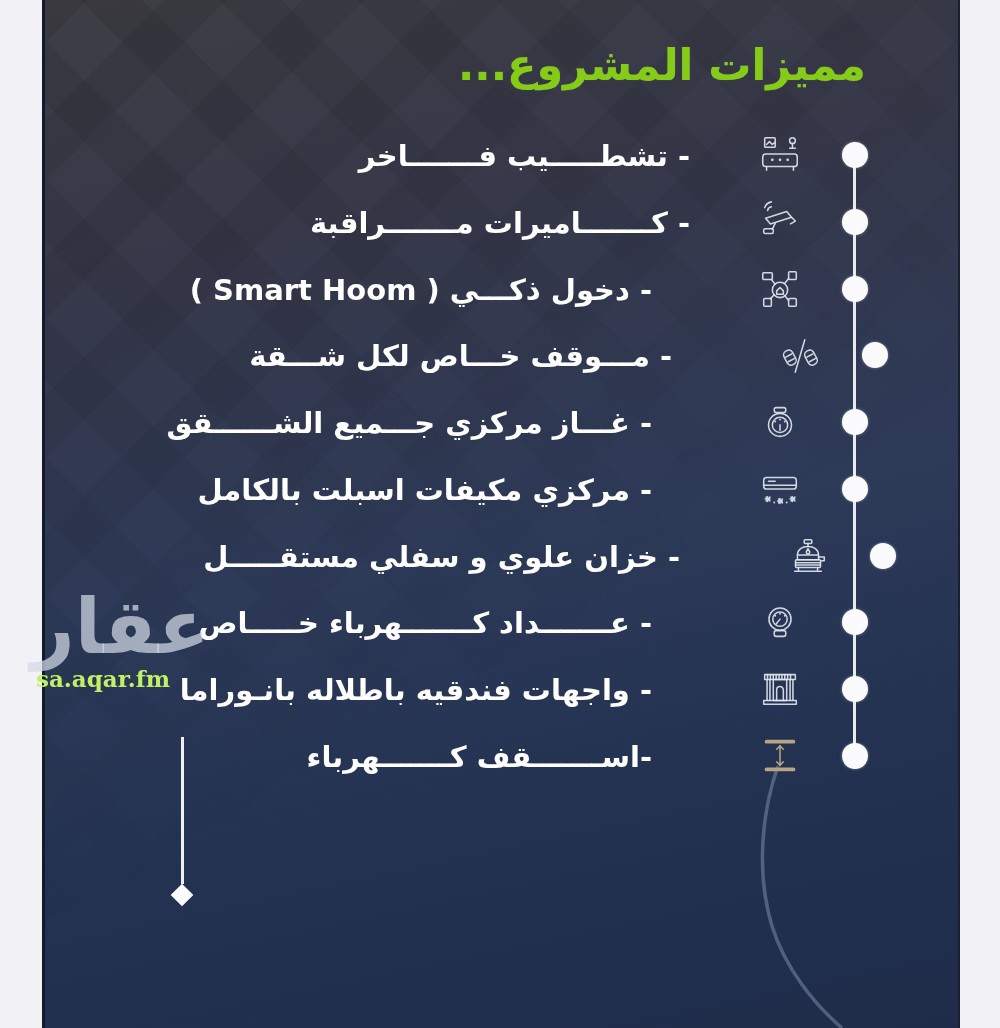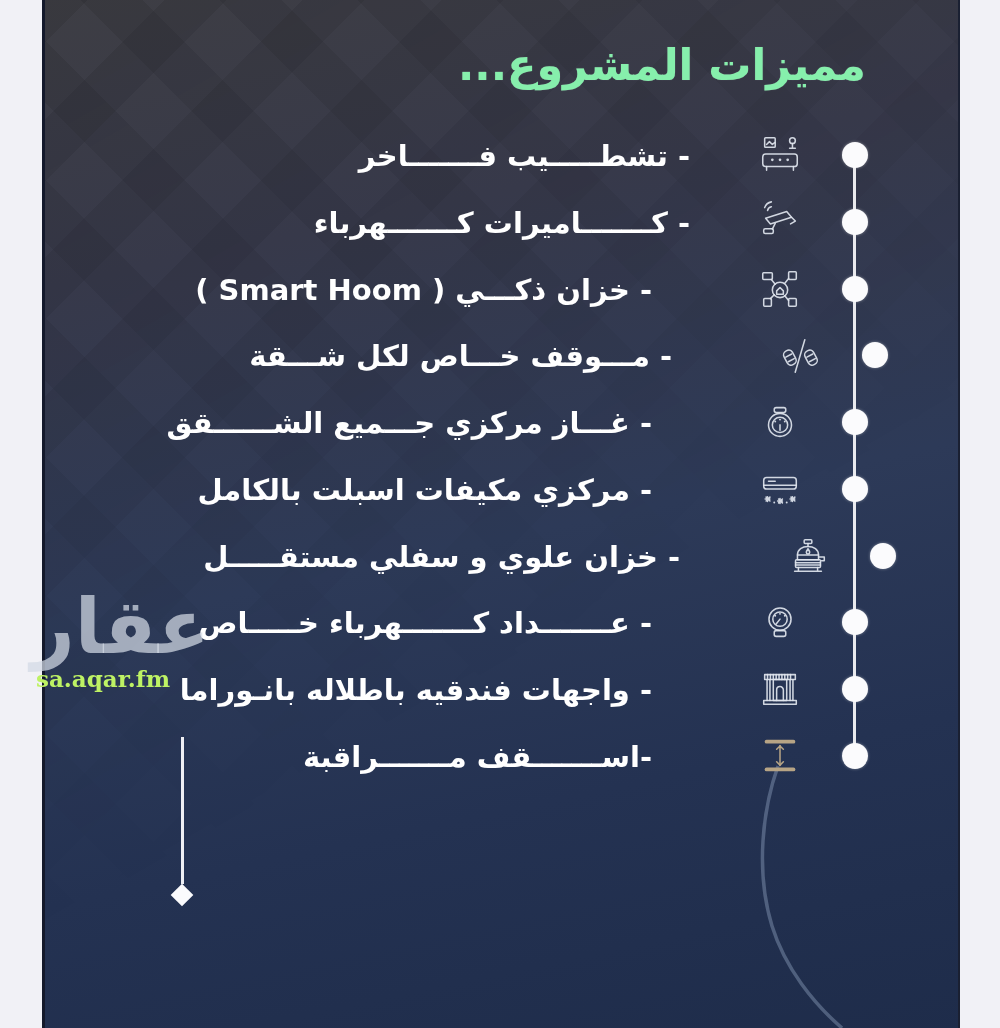--- a/index.html
+++ b/index.html
@@ -21,21 +21,21 @@
       repeating-linear-gradient(-45deg, rgba(0,0,0,0.085) 0 44px, transparent 44px 98px);
     -webkit-mask-image:linear-gradient(150deg, rgba(0,0,0,.95) 0%, rgba(0,0,0,.55) 32%, transparent 60%);
     mask-image:linear-gradient(150deg, rgba(0,0,0,.95) 0%, rgba(0,0,0,.55) 32%, transparent 60%);
   }
   .strip{position:absolute;top:0;height:100%;background:#f1f1f6;}
   .strip-left{left:0;width:42px;border-right:3px solid #14192b;}
   .strip-right{right:0;width:40px;border-left:2px solid #1a2032;}
 
   .page-title{
     position:absolute;top:36px;right:134px;
-    color:#86efac;font-size:43px;font-weight:700;line-height:58px;
+    color:#84cc16;font-size:43px;font-weight:700;line-height:58px;
     direction:rtl;white-space:nowrap;
     text-shadow:0 0 1px rgba(255,255,255,.25);
   }
 
   .timeline-line{
     position:absolute;left:853px;top:155px;width:3px;height:601px;
     background:rgba(250,250,252,0.92);border-radius:2px;
   }
 
   .rows{position:absolute;inset:0;}
@@ -135,37 +135,37 @@
     <div class="icon">
       <svg viewBox="0 0 48 48">
         <path d="M9 20 L31 13 L36 19 L14 26 Z"></path>
         <path d="M36 19l4 4-5 3"></path>
         <path d="M19 25.5l-3 6"></path>
         <rect x="7" y="31" width="10" height="5" rx="1.5"></rect>
         <path d="M11 12a5 5 0 0 1 4-4"></path>
         <path d="M8 9a9 9 0 0 1 7-6"></path>
       </svg>
     </div>
-    <div class="feature-label">- كـــــــاميرات كـــــــهرباء</div>
+    <div class="feature-label">- كـــــــاميرات مـــــــراقبة</div>
   </div>
 
   <div class="feature-row">
     <div class="dot"></div>
     <div class="icon">
       <svg viewBox="0 0 48 48">
         <circle cx="24" cy="25" r="8"></circle>
         <path d="M20.5 26l3.5-3.5 3.5 3.5v3.5h-7z"></path>
         <rect x="6" y="7" width="10" height="7" rx="1"></rect>
         <rect x="33" y="6" width="8" height="8" rx="1"></rect>
         <rect x="7" y="34" width="8" height="8" rx="1"></rect>
         <rect x="33" y="34" width="8" height="8" rx="1"></rect>
         <path d="M15 14l4 5M33 13l-4 5M14 34l4-4M33 36l-4-5"></path>
       </svg>
     </div>
-    <div class="feature-label">- خزان ذكـــي ( Smart Hoom )</div>
+    <div class="feature-label">- دخول ذكـــي ( Smart Hoom )</div>
   </div>
 
   <div class="feature-row">
     <div class="dot"></div>
     <div class="icon">
       <svg viewBox="0 0 48 48">
         <g transform="rotate(-28 13 27)">
           <rect x="8.5" y="19" width="10" height="16" rx="4.5"></rect>
           <path d="M10 24.5h7M10 30h7"></path>
         </g>
@@ -265,21 +265,21 @@
     <div class="dot"></div>
     <div class="icon icon-ceiling">
       <svg viewBox="0 0 48 48">
         <path d="M10 9h28" style="stroke-width:4"></path>
         <path d="M10 38h28" style="stroke-width:4"></path>
         <path d="M24 13v21"></path>
         <path d="M20.5 17l3.5-3.5L27.5 17"></path>
         <path d="M20.5 30l3.5 3.5L27.5 30"></path>
       </svg>
     </div>
-    <div class="feature-label">-اســـــــقف مـــــــراقبة</div>
+    <div class="feature-label">-اســـــــقف كـــــــهرباء</div>
   </div>
 
 </div>
 
 <div class="watermark">
   <div class="aqar-logo-text">عقار</div>
   <div class="aqar-site-text">sa.aqar.fm</div>
 </div>
 
 <div class="pendulum-line"></div>

